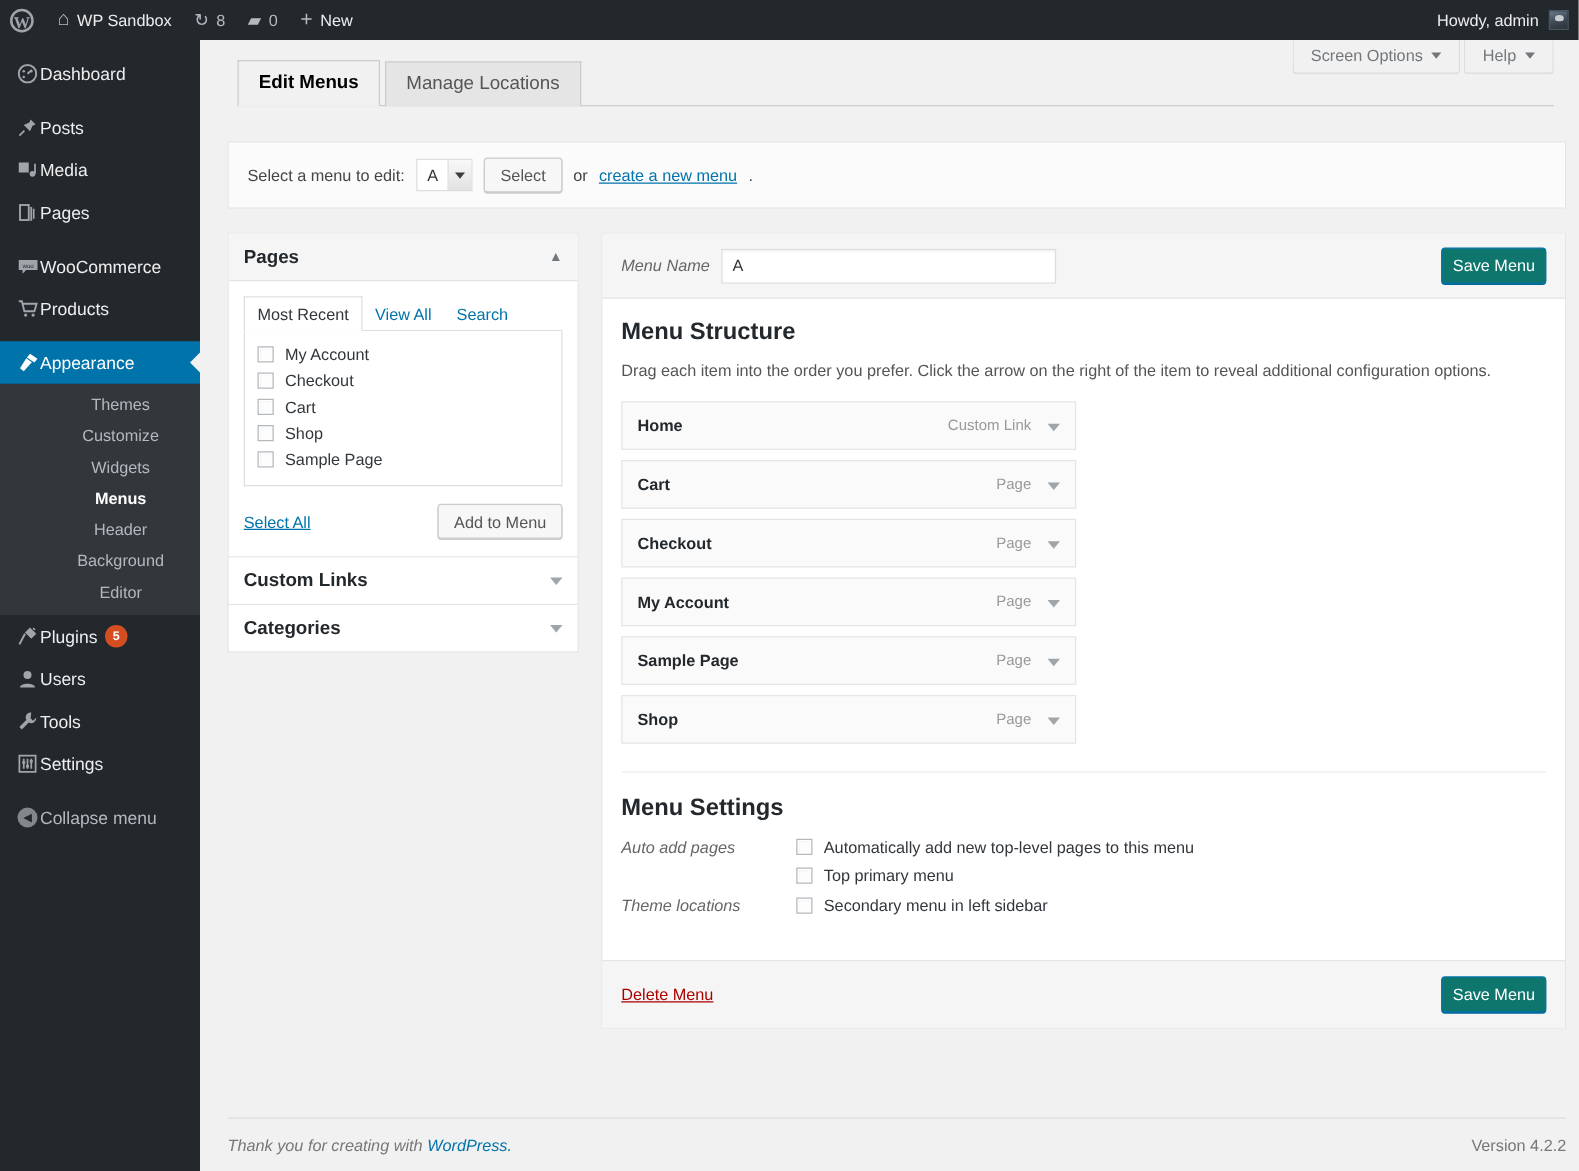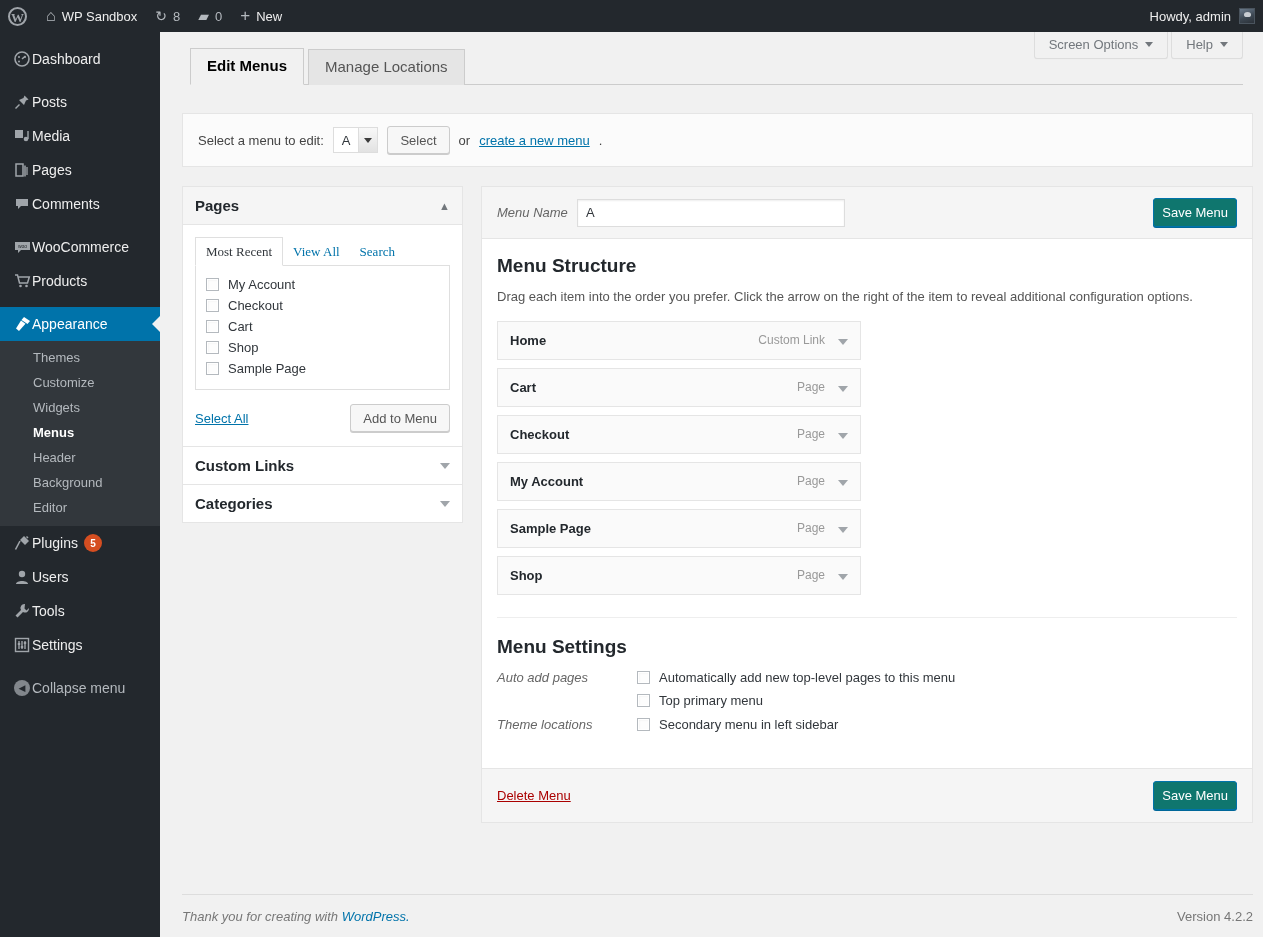--- a/index.html
+++ b/index.html
@@ -65,21 +65,21 @@
   .menu-item.sep { margin-top:9px; }
   .menu-item.current {
     background:#0073aa; color:#fff; font-weight:400;
   }
   .menu-item.current .mi-icon { color:#fff; }
   .menu-item.current::after{
     content:""; position:absolute; right:0; top:50%; margin-top:-8px;
     border-style:solid; border-width:8px 8px 8px 0;
     border-color:transparent #f1f1f1 transparent transparent;
   }
-  #submenu { background:#32373c; padding:4px 0 6px 0; }
+  #submenu { background:#32373c; padding:4px 0 6px 0;text-align:center; }
   .submenu-item {
     display:block; padding:5px 0 5px 33px; font-size:13px; color:#b4b9be;
   }
   .submenu-item.current { color:#fff; font-weight:bold; }
   .badge {
     display:inline-flex; align-items:center; justify-content:center;
     min-width:18px; height:18px; padding:0 5px;
     background:#d54e21; color:#fff; border-radius:10px;
     font-size:10px; font-weight:bold; margin-left:6px;
   }
@@ -149,21 +149,21 @@
   .pb-head {
     display:flex; align-items:center; justify-content:space-between;
     padding:10px 12px; border-bottom:1px solid #e5e5e5; background:#f5f5f5;
   }
   .pb-title { font-size:15px; font-weight:600; color:#23282d; }
   .pb-head.closed { border-bottom:none; background:#fff; }
   .toggle-ind { color:#72777c; font-size:11px; }
   .pb-body { padding:12px 12px 14px; }
 
   .tabs-row { display:flex; align-items:flex-end; border-bottom:1px solid #dfdfdf; }
-  .mtab { padding:6px 10px 5px; font-size:13px; color:#0073aa;font-family:Liberation Serif, serif; }
+  .mtab { padding:6px 10px 5px; font-size:13px; color:#0073aa; }
   .mtab.active {
     background:#fff; border:1px solid #dfdfdf; border-bottom:1px solid #fff;
     color:#32373c; margin-bottom:-1px; font-weight:400;
   }
   .tabpanel { border:1px solid #dfdfdf; border-top:none; padding:8px 10px 10px; background:#fff; }
   .chk-row { display:flex; align-items:center; gap:9px; padding:3px 0; font-size:13px; color:#32373c; }
   .cbx {
     width:13px;height:13px;border:1px solid #b4b9be; background:#fdfdfd;
     box-shadow:inset 0 0 0 1px #fff, inset 1px 1px 2px rgba(0,0,0,.08);
     display:inline-block; flex:none;
@@ -293,28 +293,20 @@
     <span class="mi-icon">
       <svg width="16" height="16" viewBox="0 0 16 16">
           <rect x="2" y="2" width="7" height="12" fill="none" stroke="currentColor" stroke-width="1.5"></rect>
           <path d="M11 3.5 v11" stroke="currentColor" stroke-width="1.5"></path>
           <path d="M13 5 v8" stroke="currentColor" stroke-width="1.3"></path>
         </svg>
     </span>
     <span>Pages</span>
   </div>
 
-  <div class="menu-item">
-    <span class="mi-icon">
-      <svg width="16" height="16" viewBox="0 0 16 16">
-          <path d="M2 3 h12 v7 h-7 l-3 3 v-3 h-2 z" fill="currentColor"></path>
-        </svg>
-    </span>
-    <span>Comments</span>
-  </div>
 
   <div class="menu-item sep">
     <span class="mi-icon">
       <svg width="17" height="15" viewBox="0 0 17 15">
           <path d="M1 2 h15 v8 h-9 l-3 3 v-3 h-3 z" fill="currentColor"></path>
           <text x="8.5" y="8" font-size="5" text-anchor="middle" fill="#23282d" font-family="sans-serif">woo</text>
         </svg>
     </span>
     <span>WooCommerce</span>
   </div>

